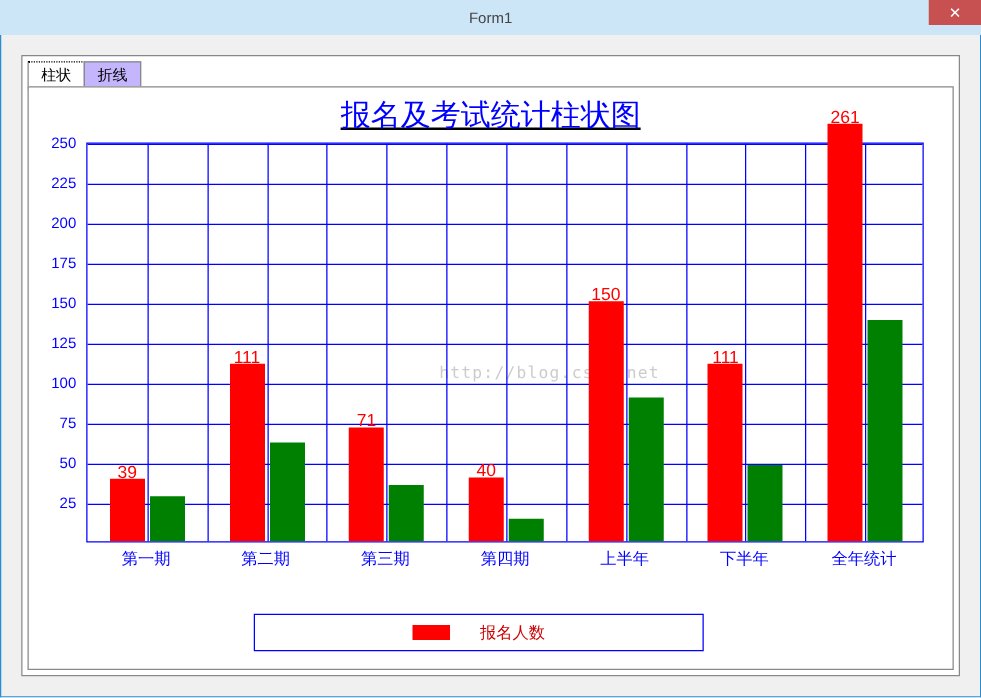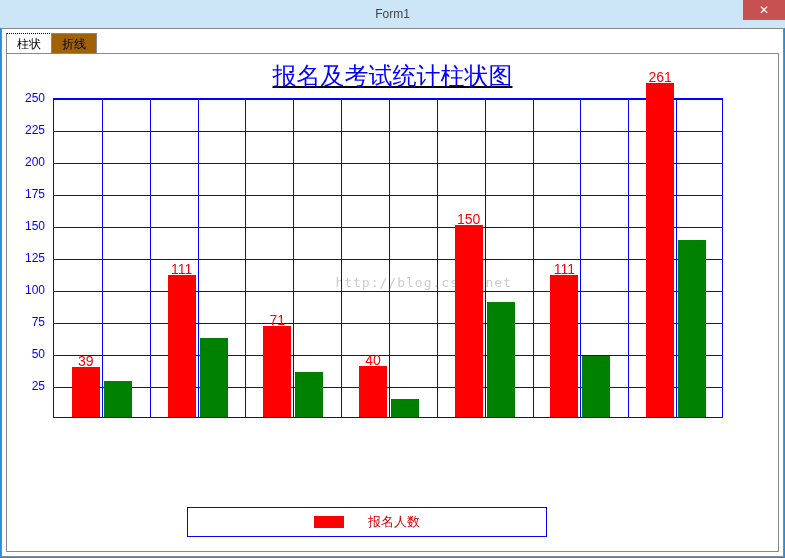--- a/index.html
+++ b/index.html
@@ -40,40 +40,40 @@
     align-items: center;
     justify-content: center;
     font-size: 12px;
     font-family: sans-serif;
   }
   .client {
     flex: 1;
     border: 1px solid #2a8dd4;
     border-top: none;
     background: #f0f0f0;
-    padding: 0;
+    padding: 16px;
   }
   .inner {
     width: 100%;
     height: 100%;
     background: #fff;
     border: 1px solid #888;
     position: relative;
   }
   .tabstrip {
     position: absolute;
     top: 4px;
     left: 4px;
     display: flex;
     font-size: 12px;
   }
   .tab {
     border: 1px solid #888;
     padding: 2px 10px;
-    background: #a16207;
+    background: #c4b5fd;
     margin-right: -1px;
     cursor: pointer;
   }
   .tab.active {
     background: #fff;
     border-bottom: 1px solid #fff;
     border-style: dotted solid solid solid;
     border-color: #000 #888 #fff #888;
   }
   .tabpage {
@@ -253,20 +253,29 @@
             <div class="bar red" style="left: 400.714px; height: 192px; width: 28px;"></div>
             <div class="bar-label" style="left: 414.714px; top: 112px;">150</div>
             <div class="bar green" style="left: 432.714px; height: 115.2px; width: 28px;"></div>
             <div class="bar red" style="left: 496.429px; height: 142.08px; width: 28px;"></div>
             <div class="bar-label" style="left: 510.429px; top: 161.92px;">111</div>
             <div class="bar green" style="left: 528.429px; height: 61.44px; width: 28px;"></div>
             <div class="bar red" style="left: 592.143px; height: 334.08px; width: 28px;"></div>
             <div class="bar-label" style="left: 606.143px; top: -30.08px;">261</div>
             <div class="bar green" style="left: 624.143px; height: 176.64px; width: 28px;"></div>
           </div>
+        <div class="xaxis" id="xaxis">
+            <div class="xtick" style="left: 47.8571px; top: 2px;">第一期</div>
+            <div class="xtick" style="left: 143.571px; top: 2px;">第二期</div>
+            <div class="xtick" style="left: 239.286px; top: 2px;">第三期</div>
+            <div class="xtick" style="left: 335px; top: 2px;">第四期</div>
+            <div class="xtick" style="left: 430.714px; top: 2px;">上半年</div>
+            <div class="xtick" style="left: 526.429px; top: 2px;">下半年</div>
+            <div class="xtick" style="left: 622.143px; top: 2px;">全年统计</div>
+          </div>
 
         <div class="legend">
           <div class="legend-row">
             <div class="swatch red"></div>
             <div class="legend-label">报名人数</div>
           </div>
         </div>
       </div>
 
     </div>

